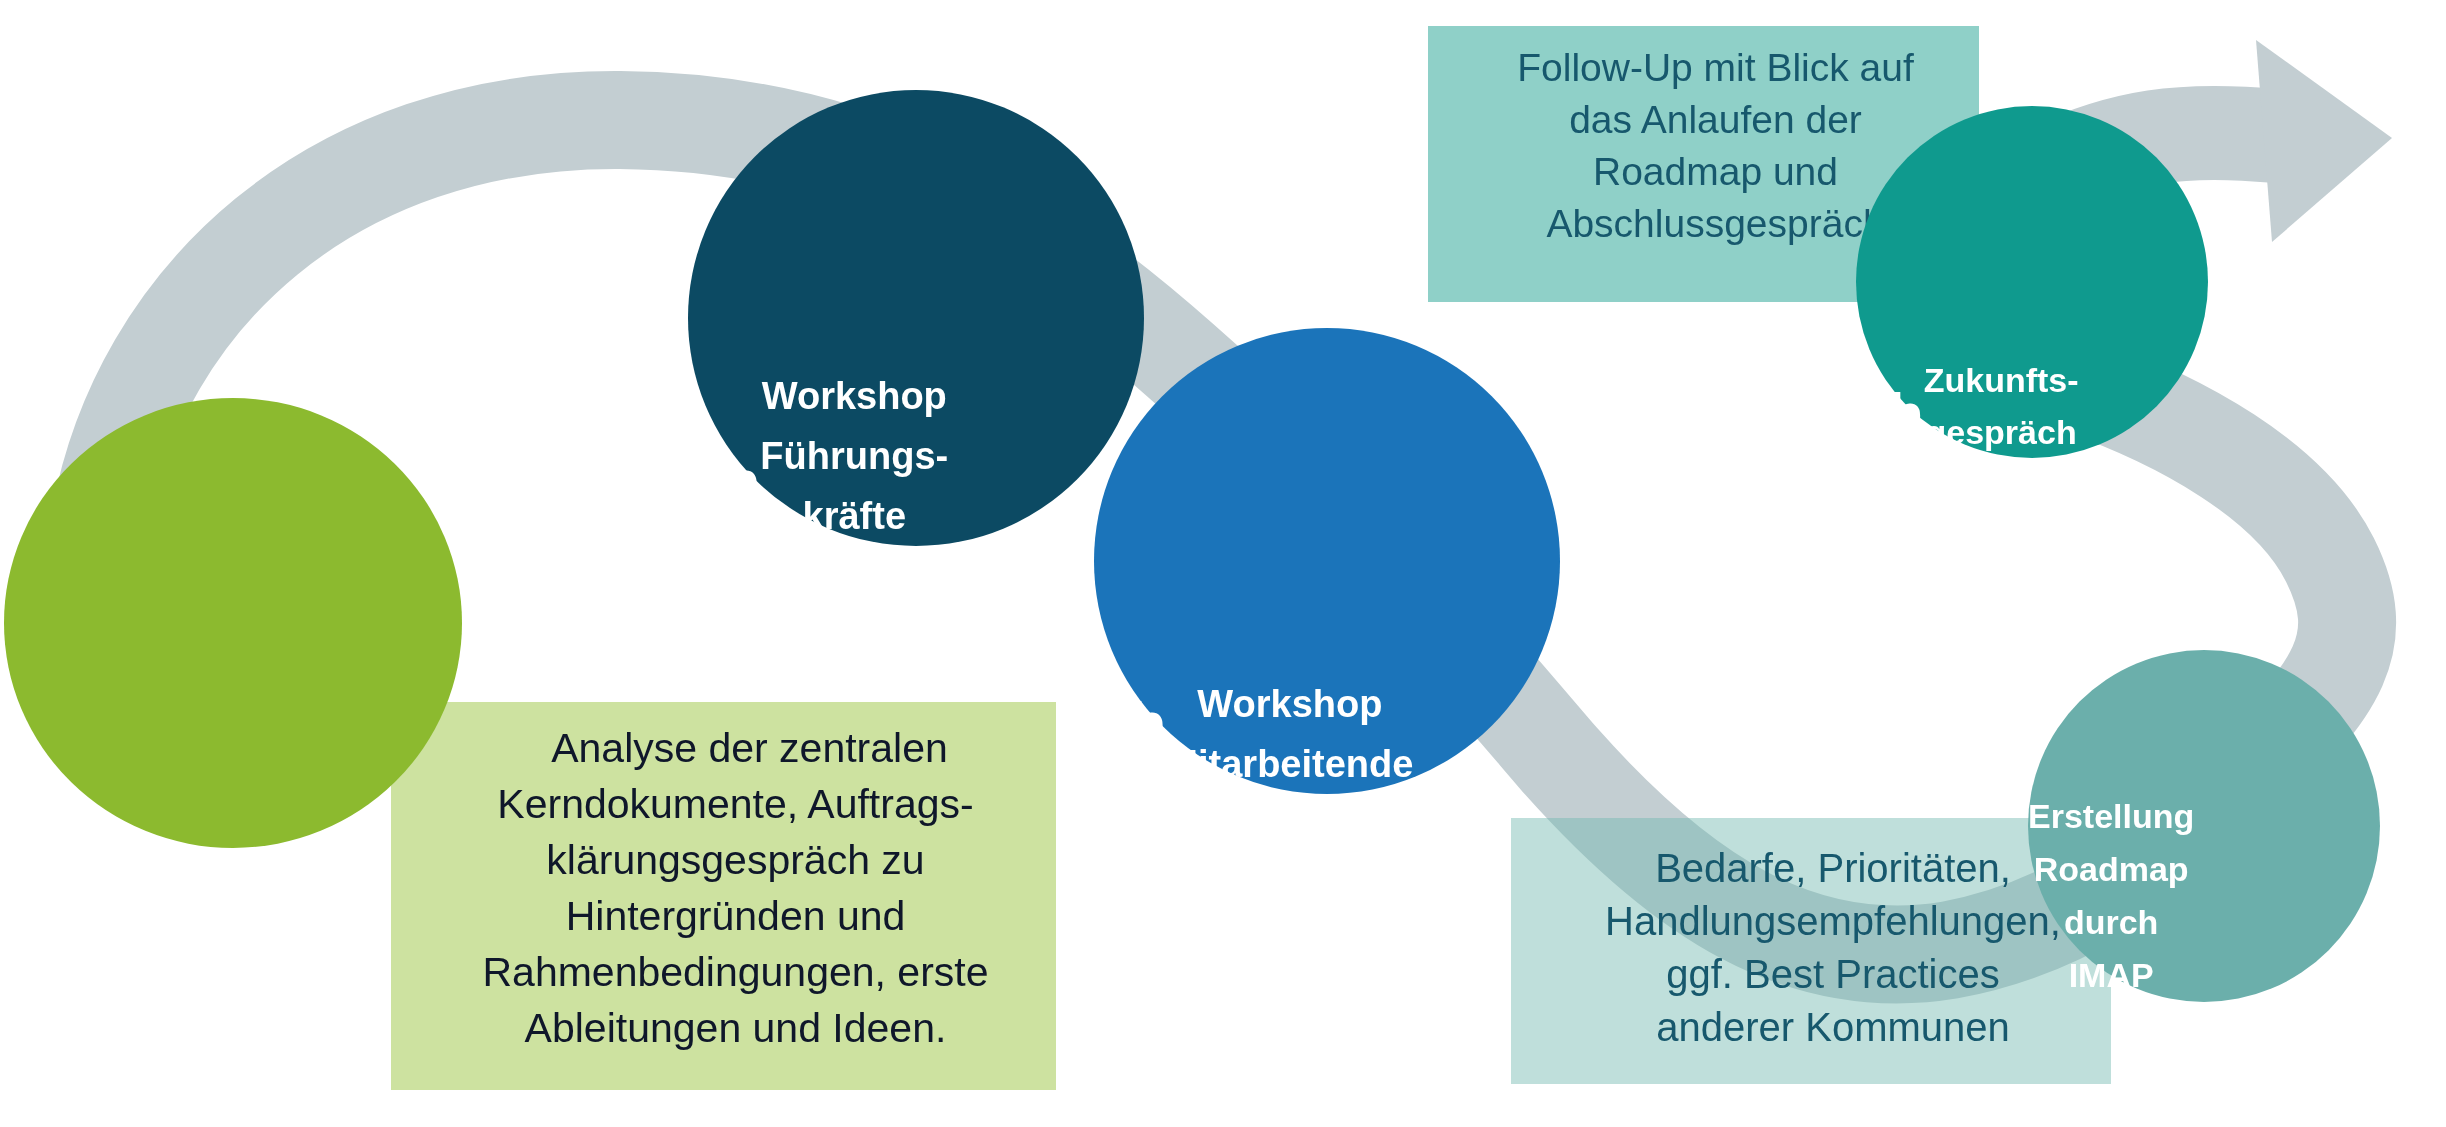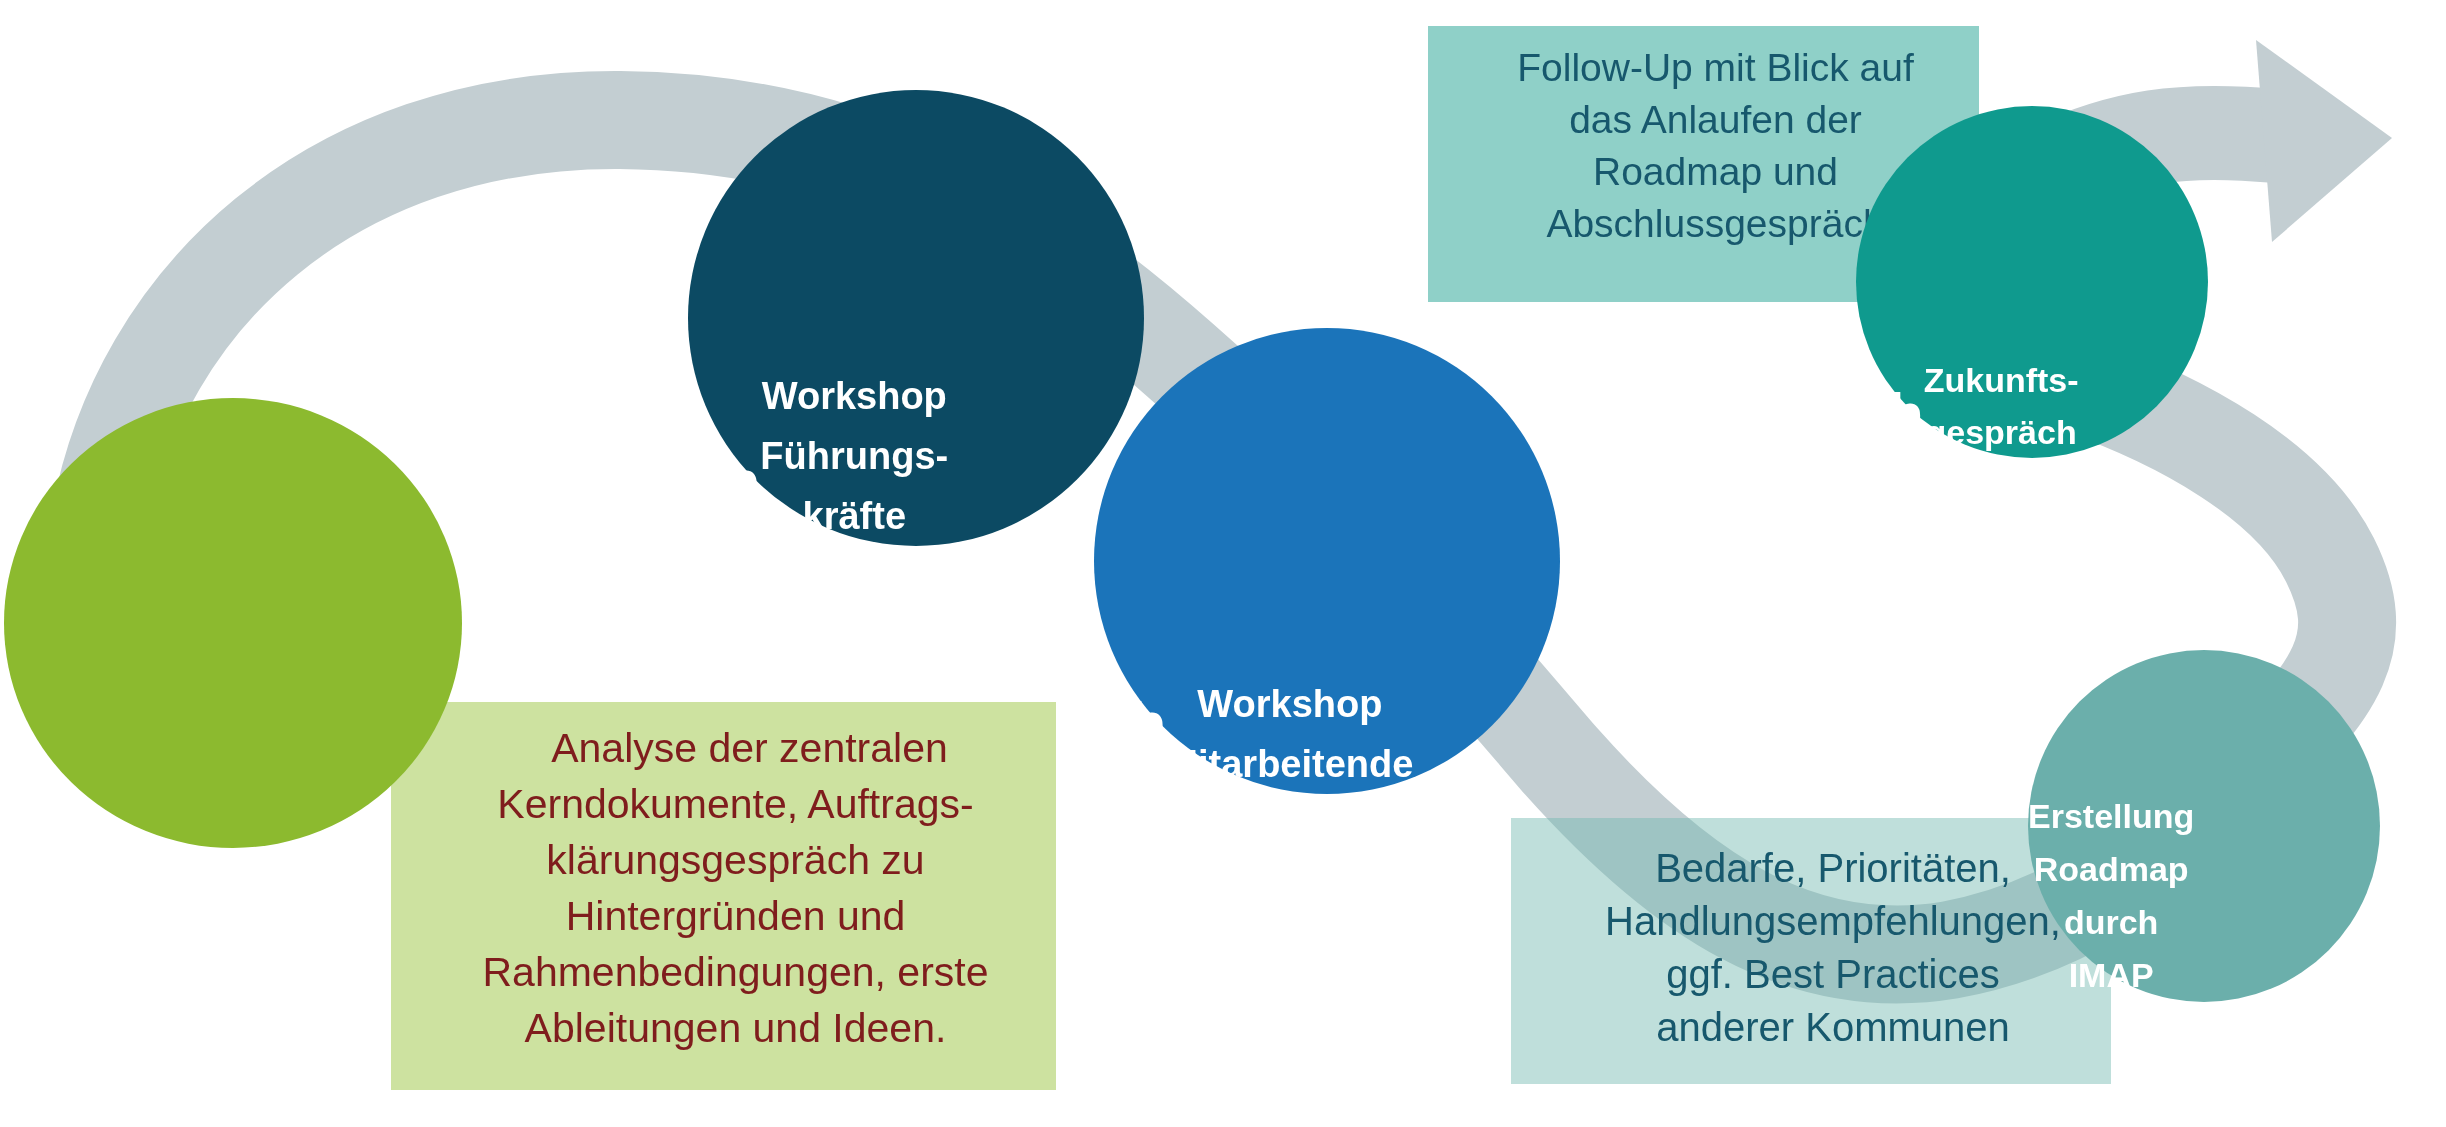--- a/index.html
+++ b/index.html
@@ -101,21 +101,21 @@
 <body>
 
 <div class="canvas">
 
   <svg class="band-svg" viewBox="0 0 2446 1127" aria-hidden="true">
     <path class="ribbon" d="M 100 520 C 140 300 330 118 620 120 C 850 122 1010 210 1180 360 C 1340 500 1440 620 1560 760 C 1680 895 1800 975 1950 950 C 2060 930 2150 870 2240 780 C 2340 690 2370 640 2330 560 C 2290 480 2180 420 2080 385" style="stroke: rgb(195, 206, 210);"></path>
     <path class="ribbon-exit" d="M 2030 180 C 2120 132 2190 128 2276 136" style="stroke: rgb(195, 206, 210);"></path>
     <polygon points="2256,40 2392,138 2272,242" style="fill: rgb(195, 206, 210);"></polygon>
   </svg>
 
-  <div class="note note-analyse" style="background-color: rgb(205, 226, 160); color: #7f1d1d;">Analyse der zentralen
+  <div class="note note-analyse" style="background-color: rgb(205, 226, 160); color: #0f172a;">Analyse der zentralen
 Kerndokumente, Auftrags-
 klärungsgespräch zu
 Hintergründen und
 Rahmenbedingungen, erste
 Ableitungen und Ideen.</div>
 
   <div class="note note-followup" style="background-color: rgb(143, 208, 200); color: rgb(23, 88, 109);">Follow-Up mit Blick auf
 das Anlaufen der
 Roadmap und
 Abschlussgespräch</div>

